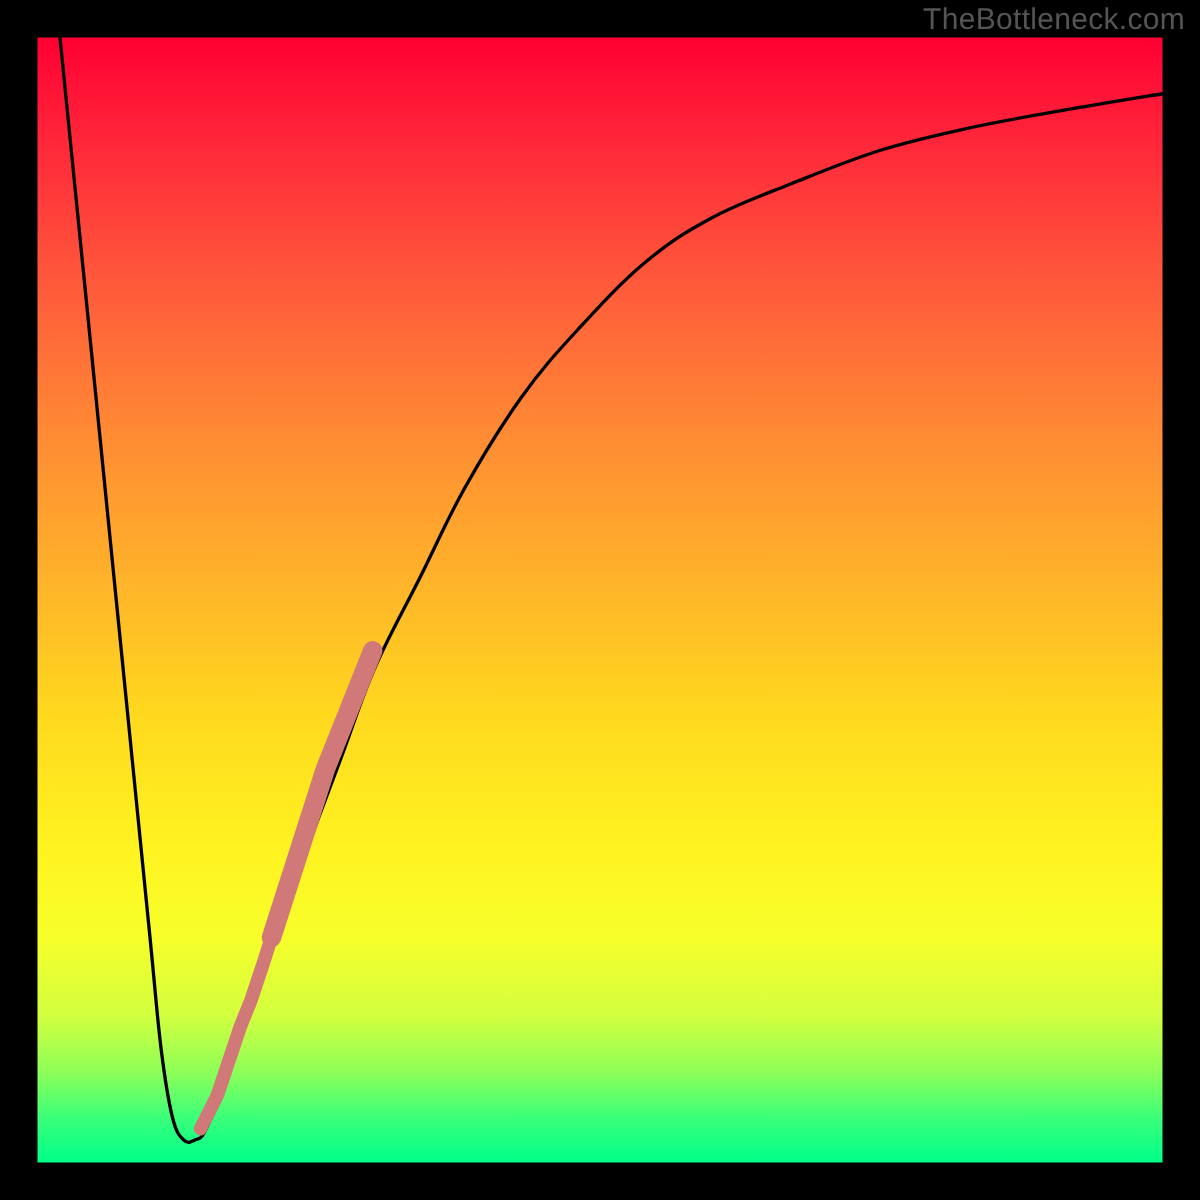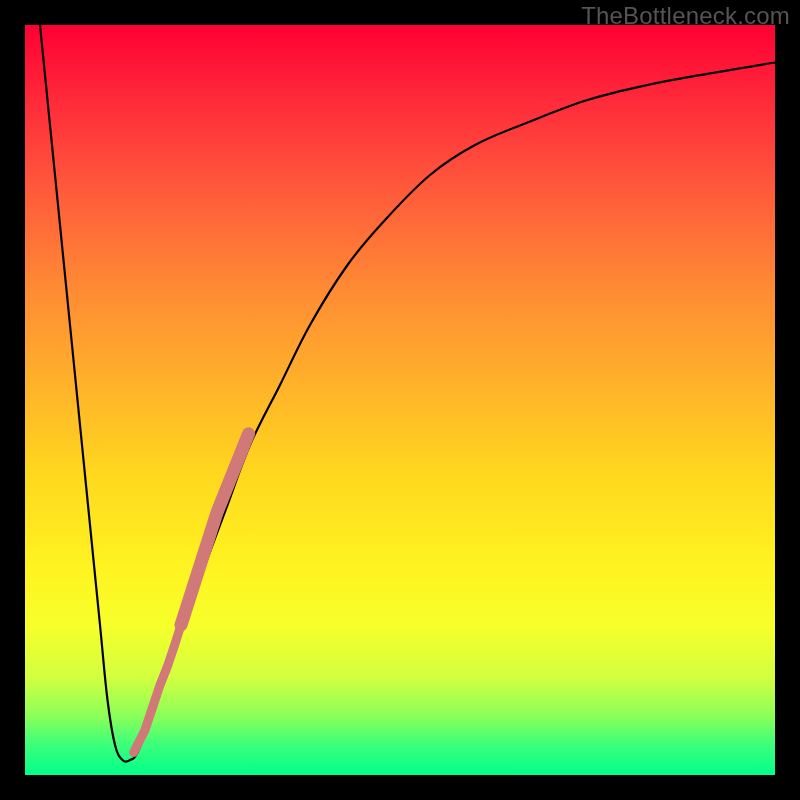--- a/index.html
+++ b/index.html
@@ -15,21 +15,21 @@
     position: relative;
     width: 800px;
     height: 800px;
     background: #000;
   }
   .watermark {
     position: absolute;
     top: 2px;
     right: 10px;
     color: #555;
-    font-size: 24px;
+    font-size: 20px;
     font-weight: 500;
     letter-spacing: 0.2px;
     z-index: 50;
   }
   .plot-area {
     position: absolute;
     left: 25px;
     top: 25px;
     width: 750px;
     height: 750px;

